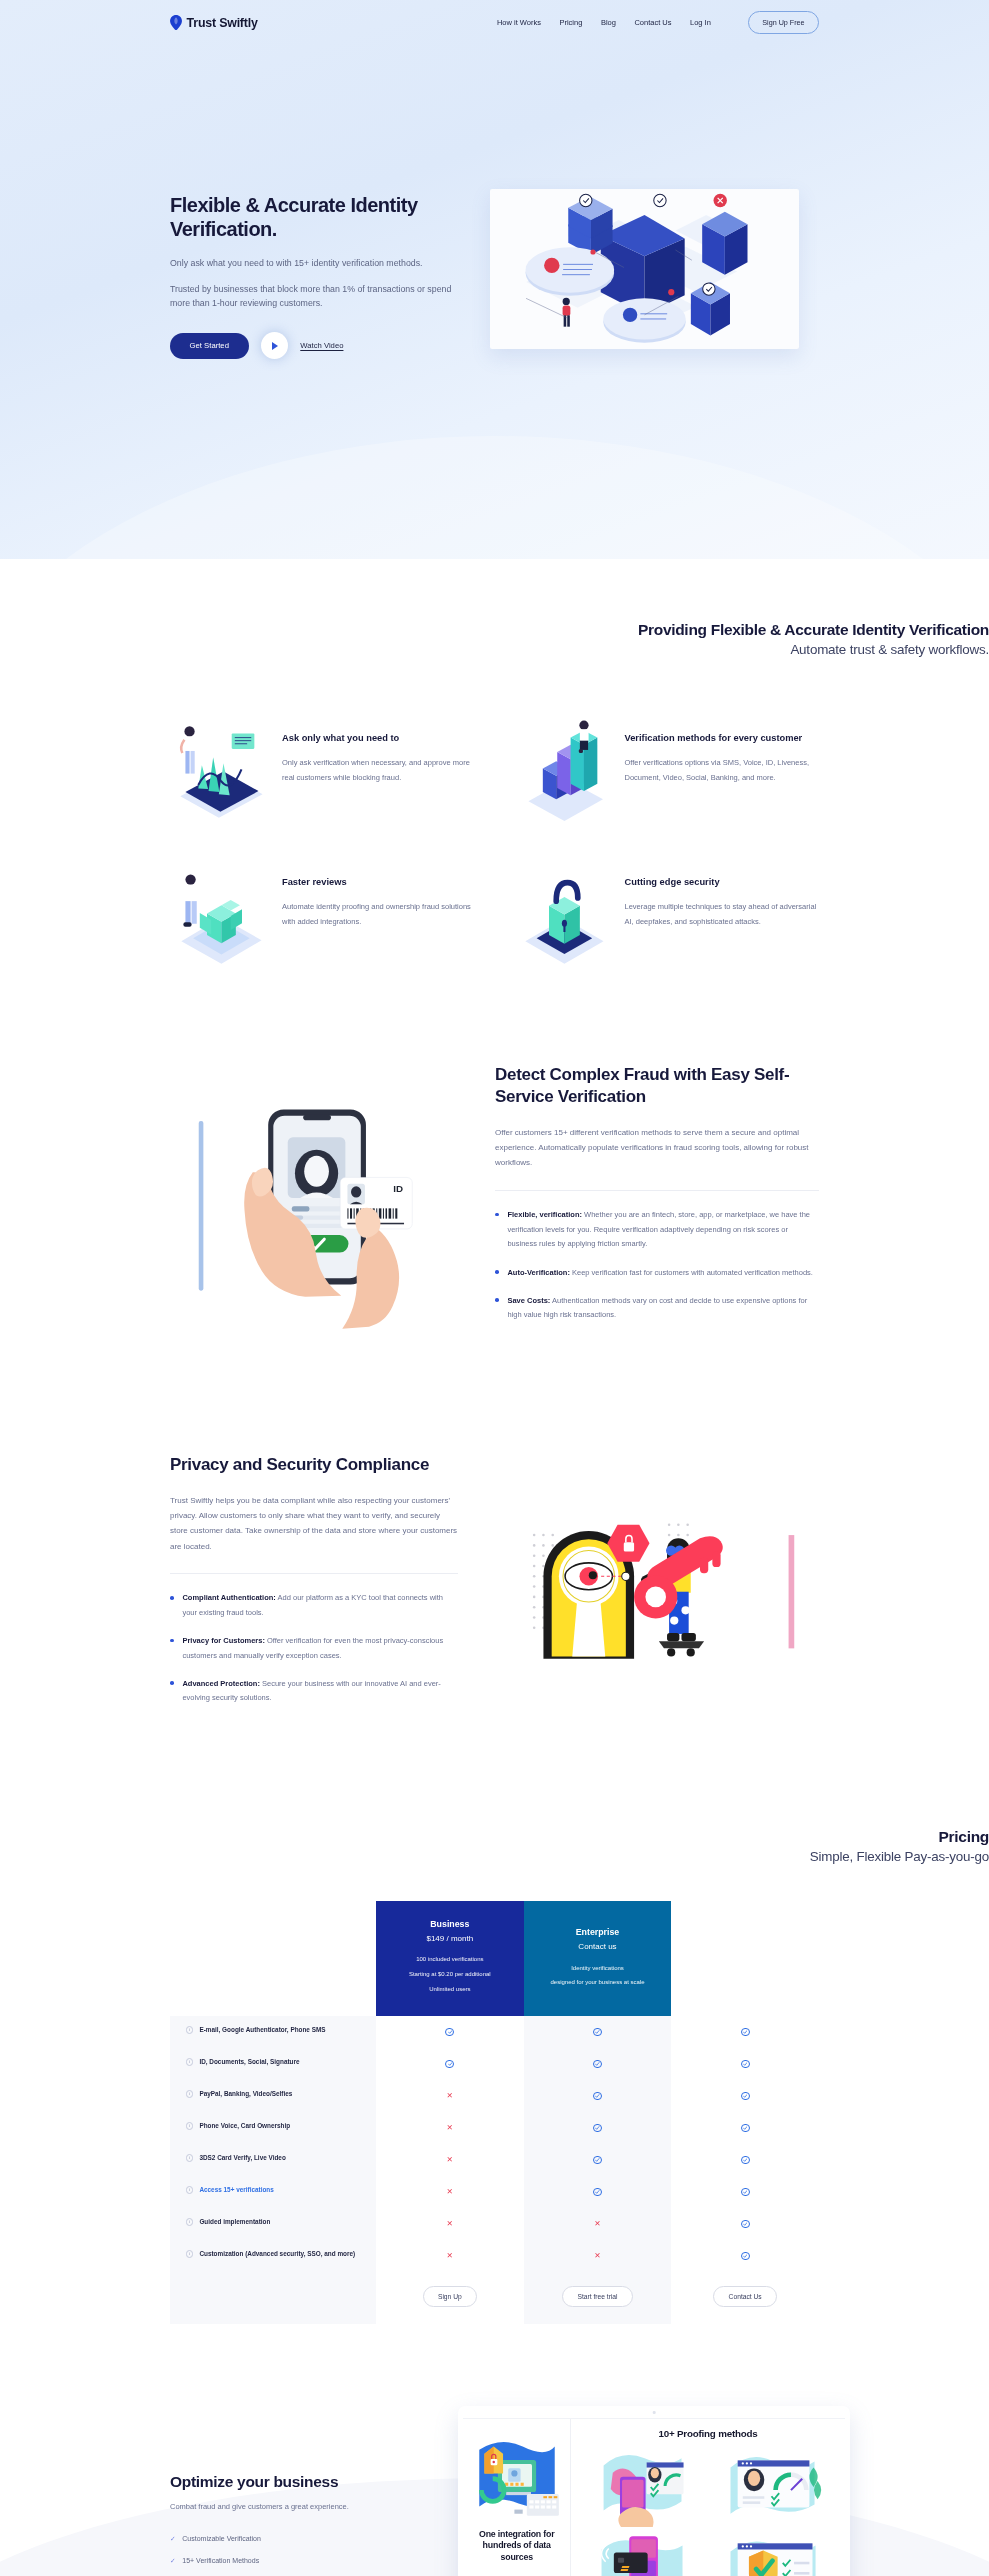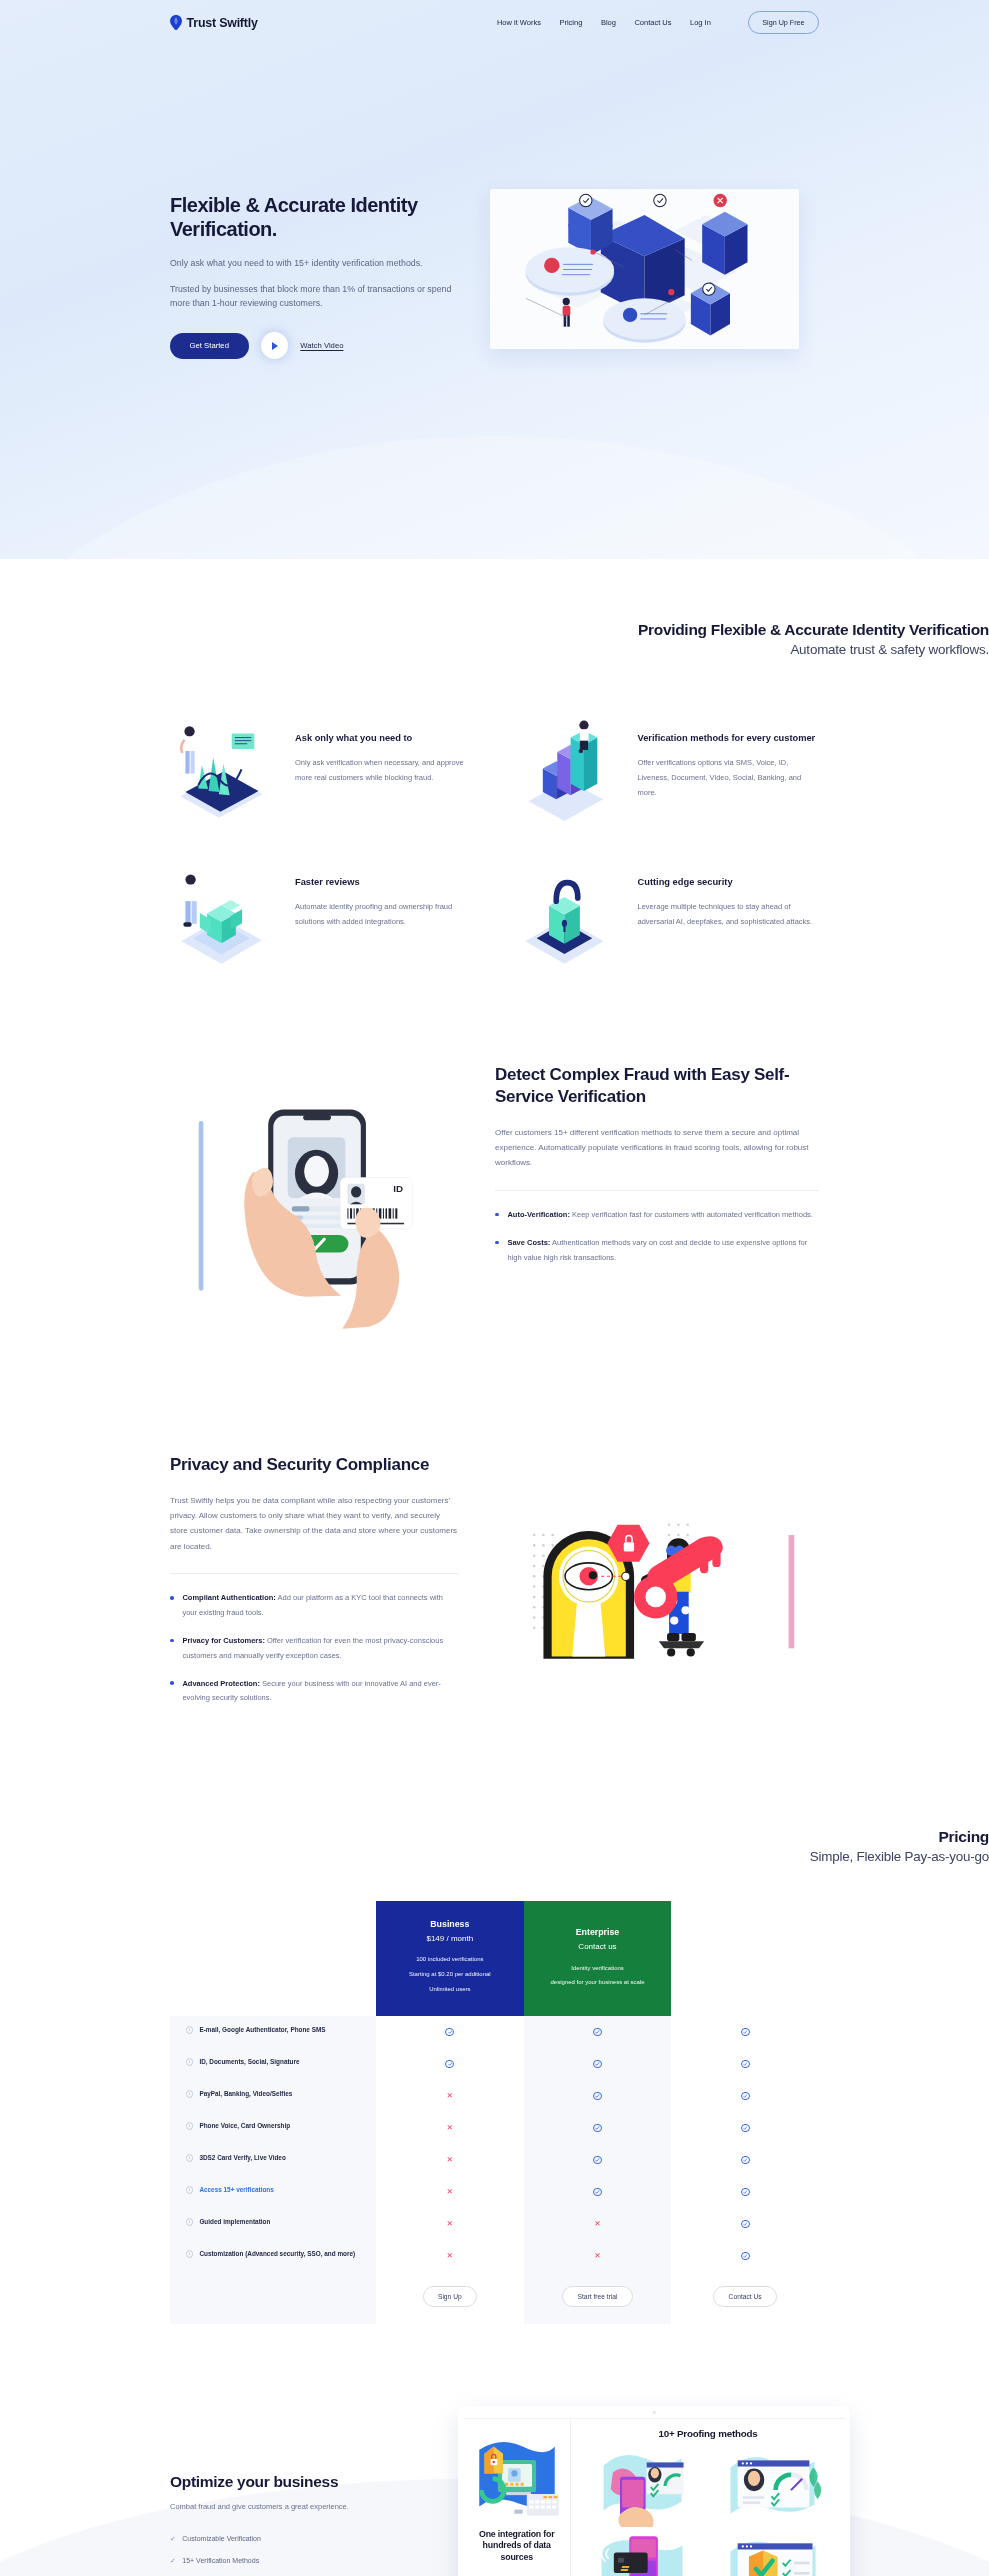--- a/index.html
+++ b/index.html
@@ -83,21 +83,21 @@
 
   
   .features { padding: 62px 0 31px; background:#fff; }
   .sec-head { text-align:right; margin-bottom: 62px; }
   .sec-title { font-size: 15.5px; font-weight:700; letter-spacing:-0.3px; color:#17193b; }
   .sec-sub { font-size: 13.4px; color:#3c4262; font-weight:400; margin-top: 3.1px; letter-spacing:-0.2px;}
   .feat-grid {
     width: 649px; margin: 0 auto;
     display:grid; grid-template-columns: 1fr 1fr; gap: 41px 36px;
   }
-  .feat { display:flex; gap: 17px; align-items: flex-start; }
+  .feat { display:flex; gap: 4px; align-items: flex-start; }
   .feat-art { width: 108px; height: 103px; flex:none; position:relative; }
   .feat-body { padding-top: 13.4px; }
   .feat-h { font-size: 9.3px; font-weight:700; color:#17193b; line-height:1.45; margin-bottom: 9.3px; }
   .feat-p { font-size: 7.5px; line-height: 2.0; color:#6a7190; }
 
   
   .split {
     width:649px; margin: 0 auto; display:flex; align-items:flex-start; gap: 36px;
   }
   .split.detect { padding: 57px 0 31px; }
@@ -121,21 +121,21 @@
   
   .pricing { padding: 52px 0 46px; background:#fff; }
   .ptable { width: 649px; margin: 0 auto; }
   .prow { display:grid; grid-template-columns: 206px 1fr 1fr 1fr; }
   .phead .pcell { padding: 17.5px 13.4px 19.6px; text-align:center; color:#fff; }
   .phead .pname { font-size: 8.8px; font-weight:700; margin-bottom: 5.2px; }
   .phead .pprice { font-size: 8px; margin-bottom: 9.3px; font-weight:400; }
   .phead .pline { font-size: 6px; line-height: 2.45; opacity:.95; }
   .c-starter { background:#1b1b2b; }
   .c-business { background:#17299b; }
-  .c-enterprise { background:#15803d; }
+  .c-enterprise { background:#0369a1; }
   .phead .c-enterprise .pname { margin-top: 8.2px; }
   .pbody .prow { border:0; }
   .pfeat {
     background:#f7f8fb; padding: 9.3px 11.3px 9.3px 15.5px;
     display:flex; gap: 6.2px; align-items:flex-start; min-height: 32px;
   }
   .i-badge {
     width:7.7px;height:7.7px;border-radius:50%;border:0.5px solid #c6cbdc;color:#9aa1b9;
     font-size:4.9px; line-height:6.7px; text-align:center; flex:none; margin-top:1px;
     font-family:"Liberation Serif", serif; font-style:italic;
@@ -488,20 +488,21 @@
           <path d="M170 226 q22 -14 28 12 q6 24 -14 36 q-18 10 -24 -12 q-6 -24 10 -36z" fill="#f9d4bc"></path>
           <path d="M398 336 q30 22 42 66 q12 44 -8 88 q-14 32 -46 40 l-52 4 q30 -44 28 -96 q-2 -50 20 -82 q10 -16 16 -20z" fill="#f4c4a8"></path>
           <path d="M372 300 q26 -6 34 18 q8 26 -14 36 q-22 10 -30 -14 q-8 -26 10 -40z" fill="#f9d4bc"></path>
         </svg>
       </div>
       <div class="col-copy">
         <h2 class="big-h">Detect Complex Fraud with Easy Self-Service Verification</h2>
         <p class="lead">Offer customers 15+ different verification methods to serve them a secure and optimal experience. Automatically populate verifications in fraud scoring tools, allowing for robust workflows.</p>
         <div class="hr"></div>
         <ul class="bullets">
+          <li><b>Flexible, verification:</b><span> Whether you are an fintech, store, app, or marketplace, we have the verification levels for you. Require verification adaptively depending on risk scores or business rules by applying friction smartly.</span></li>
           <li><b>Auto-Verification:</b><span> Keep verification fast for customers with automated verification methods.</span></li>
           <li><b>Save Costs:</b><span> Authentication methods vary on cost and decide to use expensive options for high value high risk transactions.</span></li>
         </ul>
       </div>
     </div>
   </section>
 
   <section>
     <div class="split privacy">
       <div class="col-copy" style="width:289px;padding-top:12.4px;">

